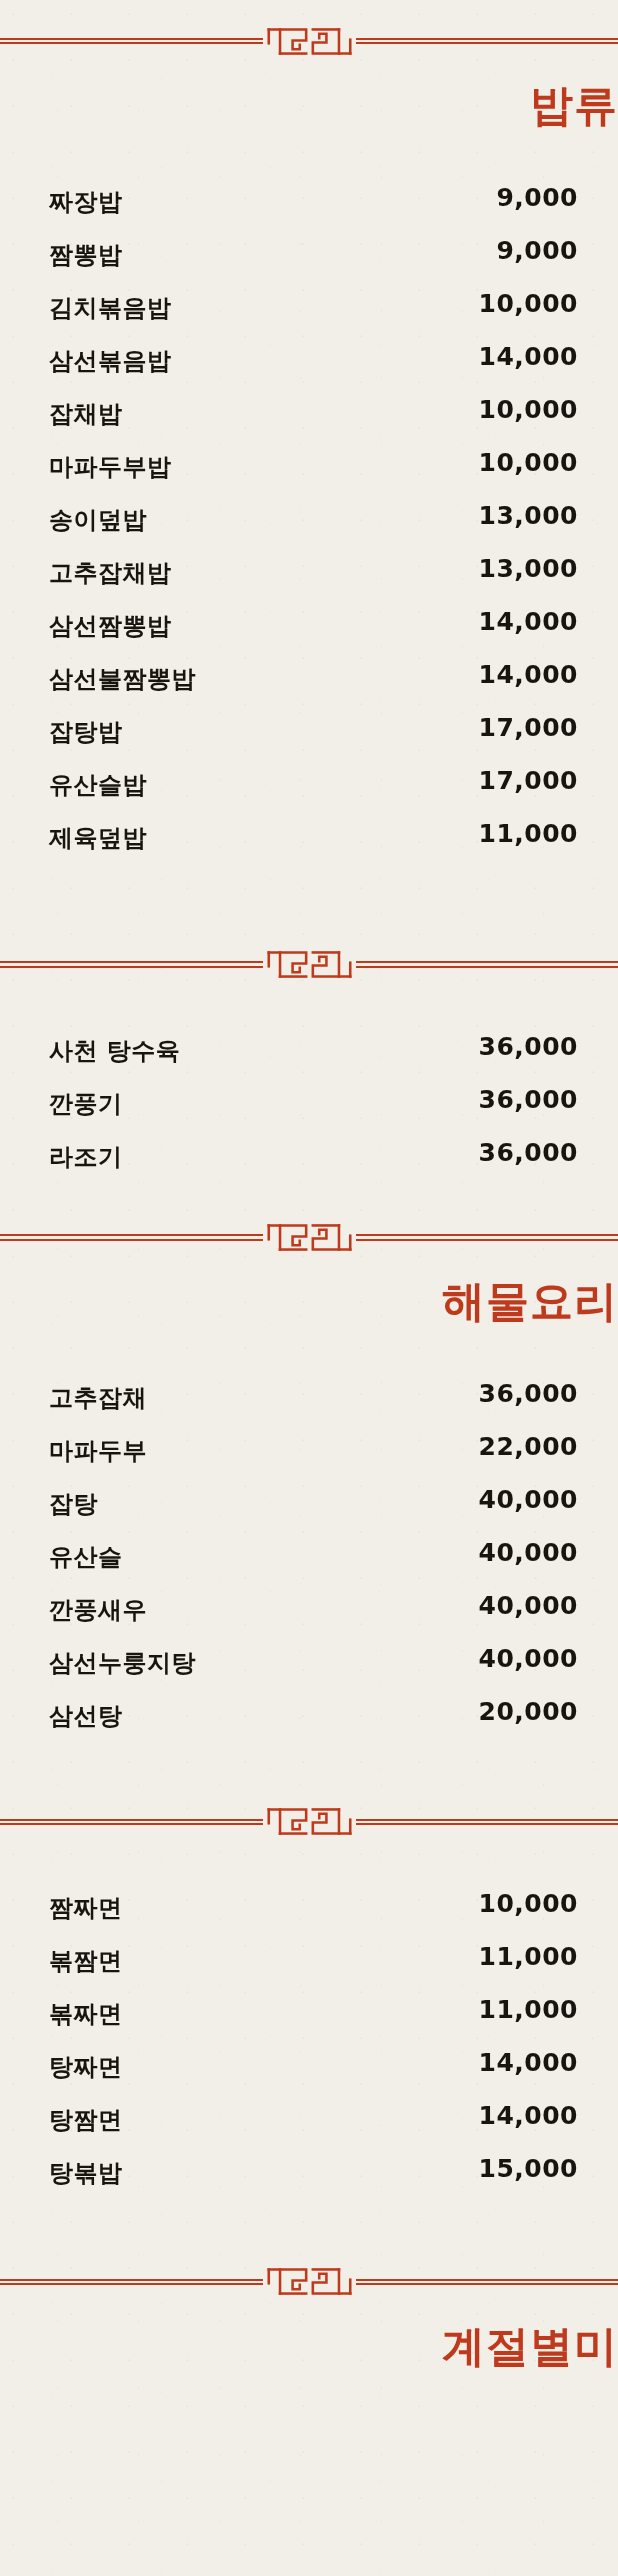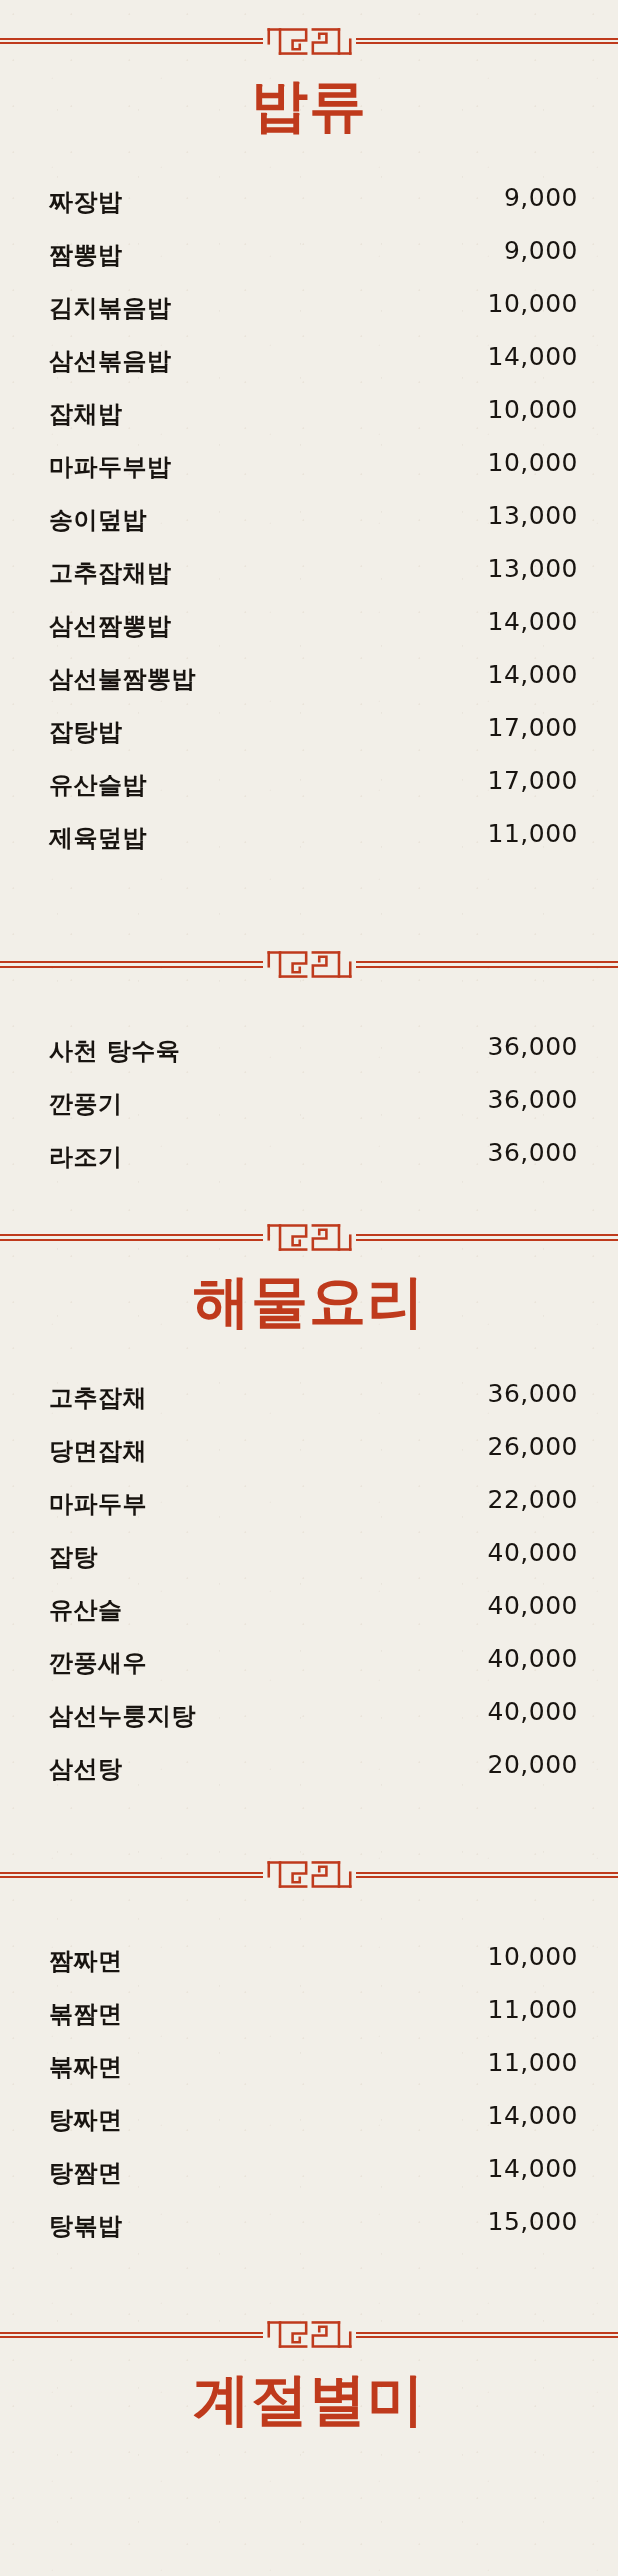--- a/index.html
+++ b/index.html
@@ -35,41 +35,41 @@
   }
   .divider .rule{
     flex:1 1 auto;height:6.2px;box-sizing:border-box;
     border-top:2.1px solid #bf3a1c;
     border-bottom:2.1px solid #bf3a1c;
   }
   .divider svg{flex:0 0 auto;display:block;}
 
   .section-title{
     margin:13.4px 0 0 0;
-    font-size:57px;line-height:61px;
+    font-size:43px;line-height:61px;
     font-weight:800;
-    text-align:center;
+    text-align:right;
     color:#bf3a1c;
     letter-spacing:1px;
   }
   .menu-list{
     margin-top:35px;
     padding:0;
   }
   .menu-item{
     display:flex;align-items:center;justify-content:space-between;
     height:53px;
     padding:0 40px 0 49px;
   }
   .item-name{
     font-size:24px;font-weight:700;color:#181410;
     letter-spacing:0.5px;white-space:nowrap;margin-top:9px;
   }
   .item-price{
-    font-size:25px;font-weight:400;color:#181410;
+    font-size:25px;font-weight:700;color:#181410;
     letter-spacing:0.5px;white-space:nowrap;
   }
 </style>
 </head>
 <body>
 
 <div class="paper" id="menu">
   <div class="section s0">
     <div class="divider">
       <div class="rule"></div>
@@ -220,24 +220,20 @@
       </svg>
       <div class="rule"></div>
     </div>
     <h2 class="section-title">해물요리</h2>
     <div class="menu-list">
   <div class="menu-item">
     <span class="item-name">고추잡채</span>
     <span class="item-price">36,000</span>
   </div>
 
-  <div class="menu-item">
-    <span class="item-name">당면잡채</span>
-    <span class="item-price">26,000</span>
-  </div>
 
   <div class="menu-item">
     <span class="item-name">마파두부</span>
     <span class="item-price">22,000</span>
   </div>
 
   <div class="menu-item">
     <span class="item-name">잡탕</span>
     <span class="item-price">40,000</span>
   </div>

